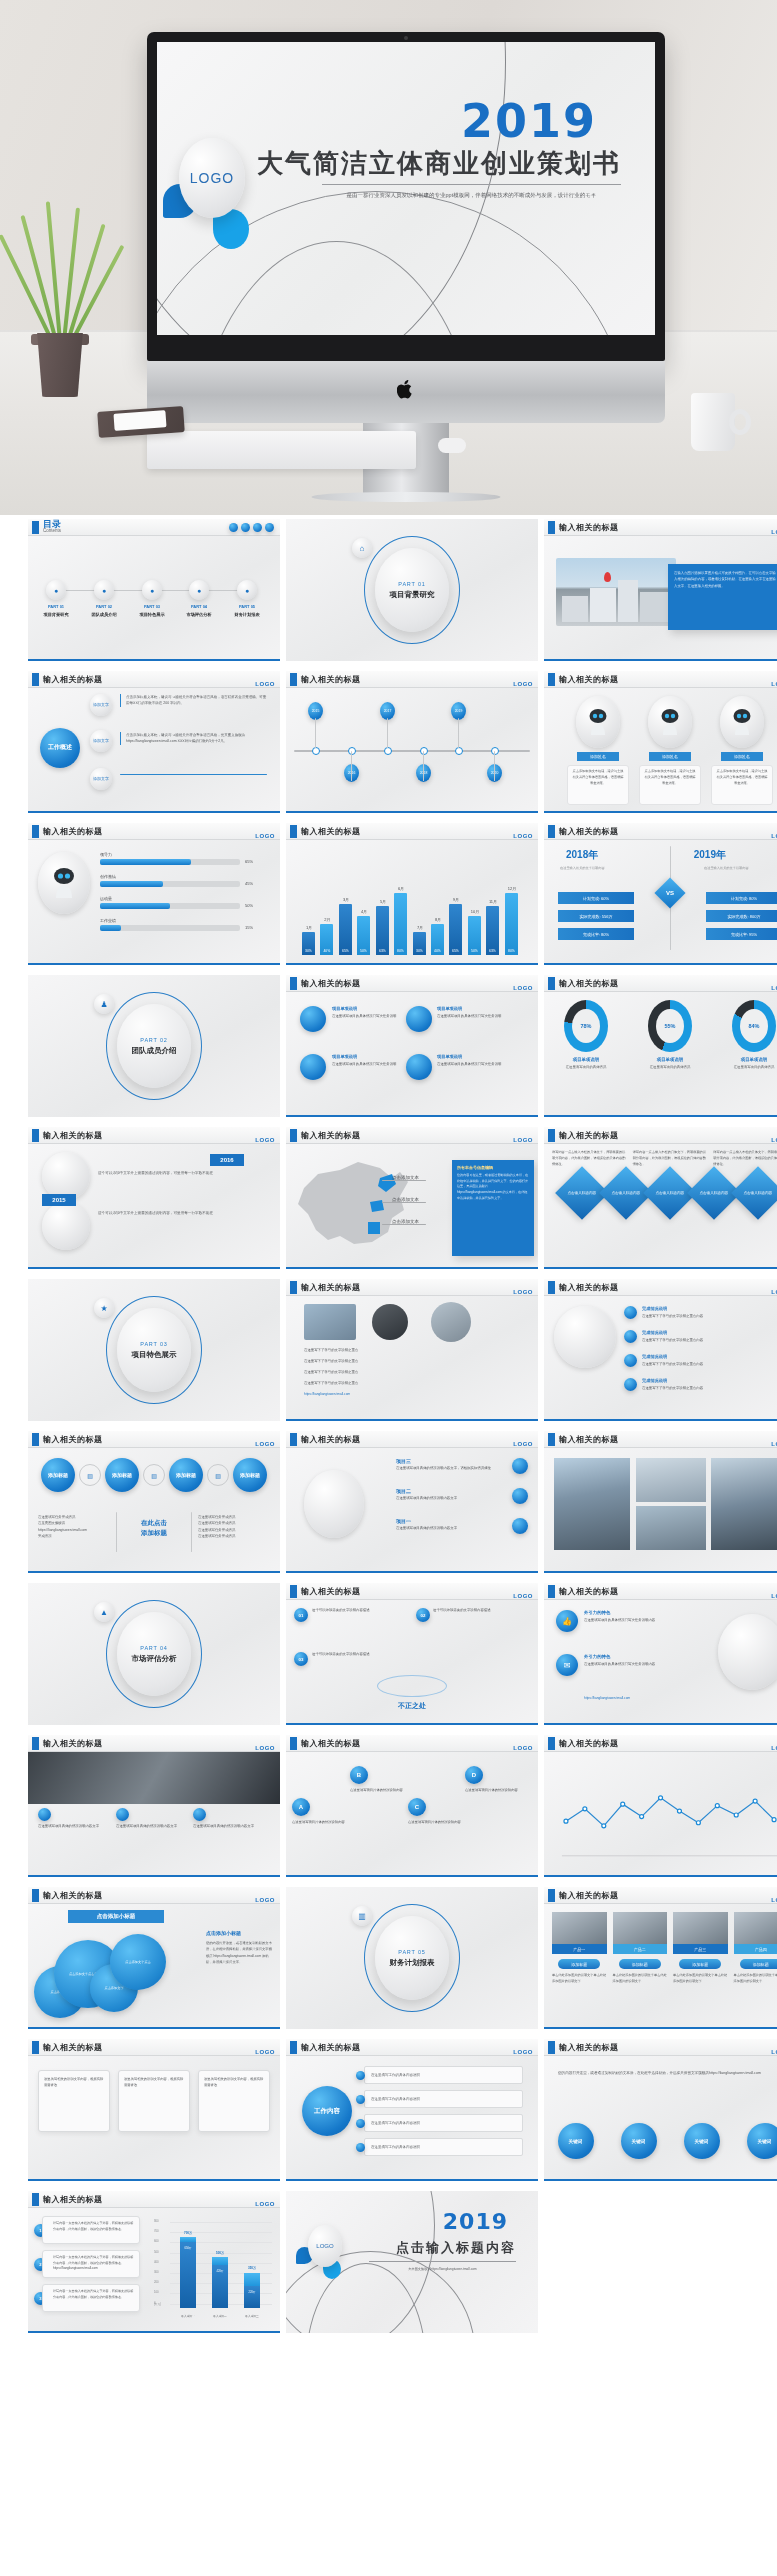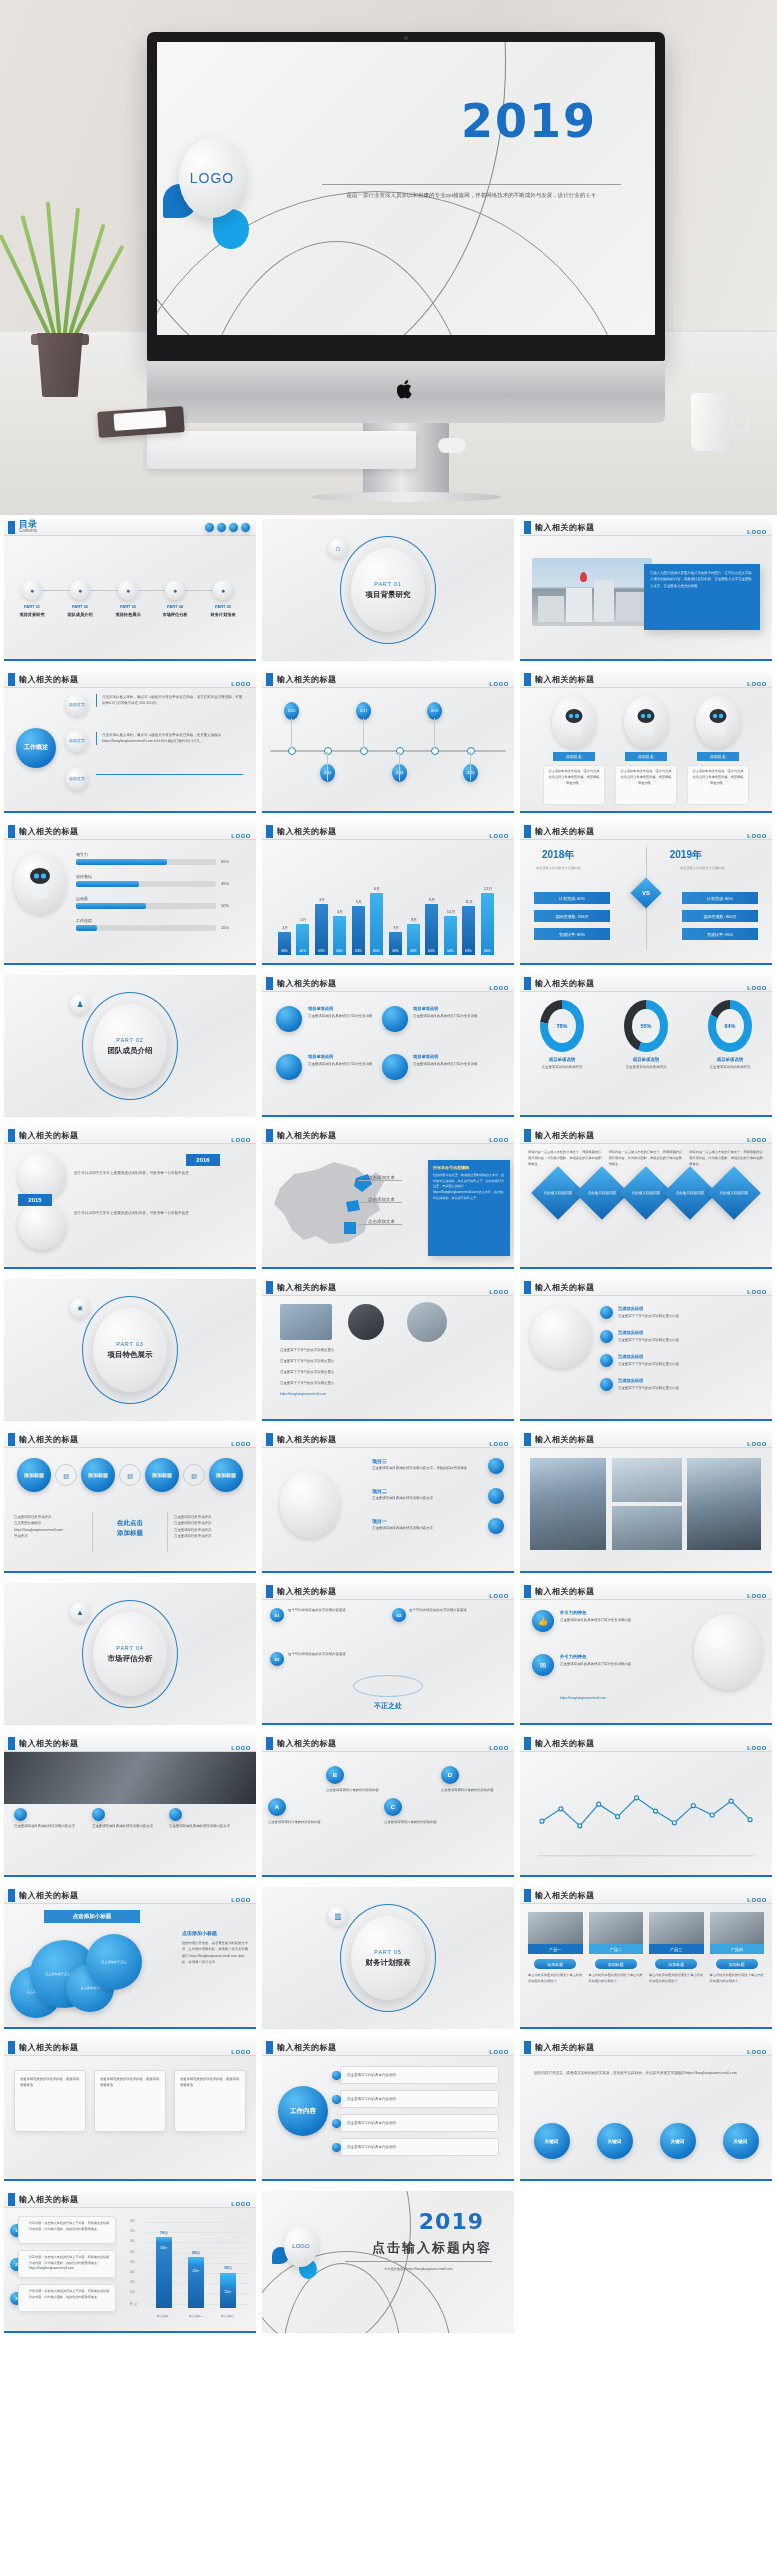--- a/index.html
+++ b/index.html
@@ -57,21 +57,21 @@
      background:#1476c6;z-index:3;}
   .blob-r{position:absolute;left:56px;top:167px;width:36px;height:40px;border-radius:8% 50% 50% 50%;
      background:#18a2e8;z-index:3;}
   .hero-year{position:absolute;right:58px;top:52px;font-size:46px;font-weight:bold;color:#1a6fc4;
      letter-spacing:2px;font-family:"DejaVu Sans", sans-serif;}
   .hero-title{position:absolute;right:34px;top:104px;font-size:26px;font-weight:bold;color:#3b3d40;letter-spacing:2px;}
   .hero-rule{position:absolute;right:34px;top:142px;width:299px;height:1px;background:#9a9ca0;}
   .hero-sub{position:absolute;right:34px;top:149px;width:299px;font-size:5.5px;color:#5c5e61;text-align:center;line-height:1.7;}
 
   
-  .grid { padding:4px; }
+  .grid { padding:4px;margin-left:24px; }
   .row { display:flex; gap:6px; margin-bottom:10px; }
   .cell { width:252px; }
   .slide { width:252px; height:142px; background:#f0f1f2; position:relative; overflow:hidden;
      border-bottom:2px solid #1a72c2; }
   .slide.plain { border-bottom:none; background:#eceded; }
 
   .sh { height:17px; background:linear-gradient(180deg,#fbfbfb,#eeeff0); position:relative;
         border-bottom:1px solid #d6d8da; display:flex; align-items:center; }
   .sh .tick{width:7px;height:13px;background:#1a72c2;margin-left:4px;}
   .sh .t{font-size:8px;font-weight:bold;color:#2d2f31;margin-left:4px;letter-spacing:0.5px;}
@@ -144,20 +144,21 @@
       <div class="bezel">
         <div class="cam"></div>
         <div class="screen">
           <div class="arc a1"></div>
           <div class="arc a2"></div>
           <div class="arc a3"></div>
           <div class="blob-l"></div>
           <div class="blob-r"></div>
           <div class="logo-badge">LOGO</div>
           <div class="hero-year">2019</div>
+          <div class="hero-title">大气简洁立体商业创业策划书</div>
           <div class="hero-rule"></div>
           <div class="hero-sub">是由一群行业资深人员发以和创建的专业ppt模板网，伴着网络技术的不断成外与发展，设计行业的モキ</div>
         </div>
       </div>
       <div class="chin">
         <svg class="apple" viewBox="0 0 18 21">
           <path fill="#111" d="M12.2 11c0-2.3 1.9-3.4 2-3.5-1.1-1.6-2.8-1.8-3.4-1.9-1.5-.1-2.8.8-3.5.8-.7 0-1.8-.8-3-.8-1.6 0-3 .9-3.8 2.3-1.6 2.8-.4 7 1.2 9.3.8 1.1 1.7 2.4 2.9 2.3 1.2 0 1.6-.7 3-.7s1.8.7 3 .7c1.3 0 2.1-1.1 2.8-2.3.9-1.3 1.3-2.6 1.3-2.6s-2.5-1-2.5-3.6z"></path>
           <path fill="#111" d="M10.3 3.9c.6-.8 1.1-1.9 1-3-.9 0-2.1.6-2.8 1.4-.6.7-1.2 1.8-1 2.9 1 .1 2.1-.5 2.8-1.3z"></path>
         </svg>
       </div>

